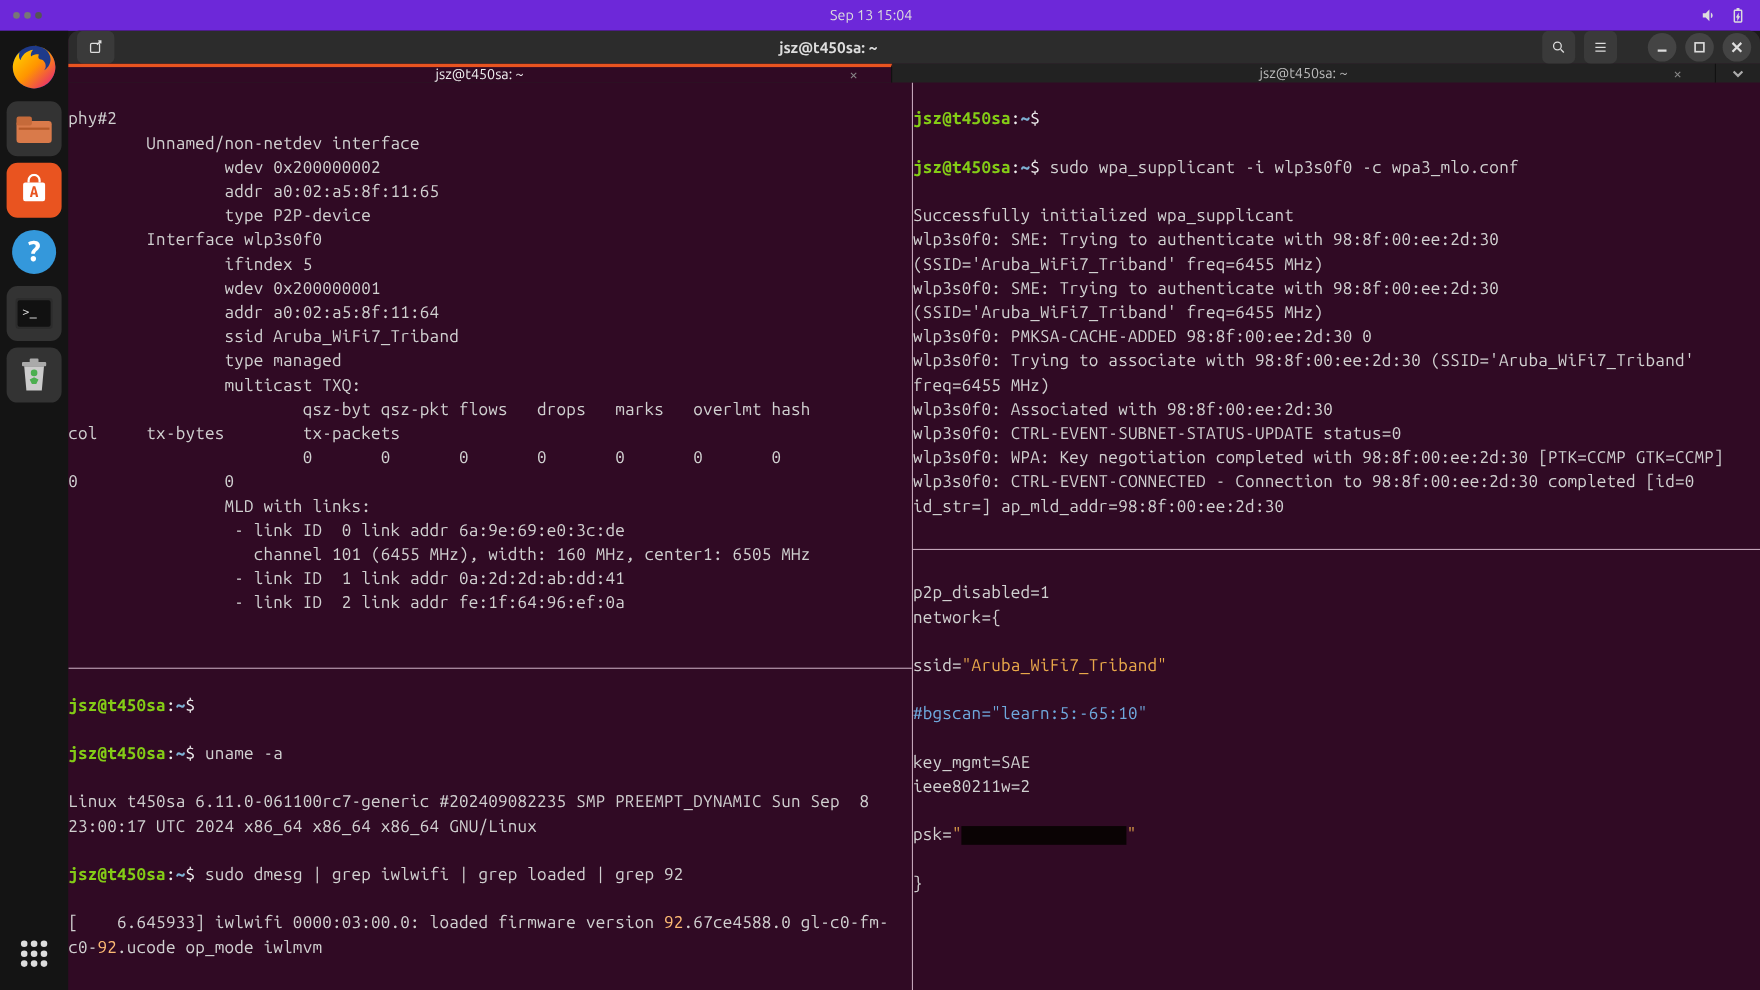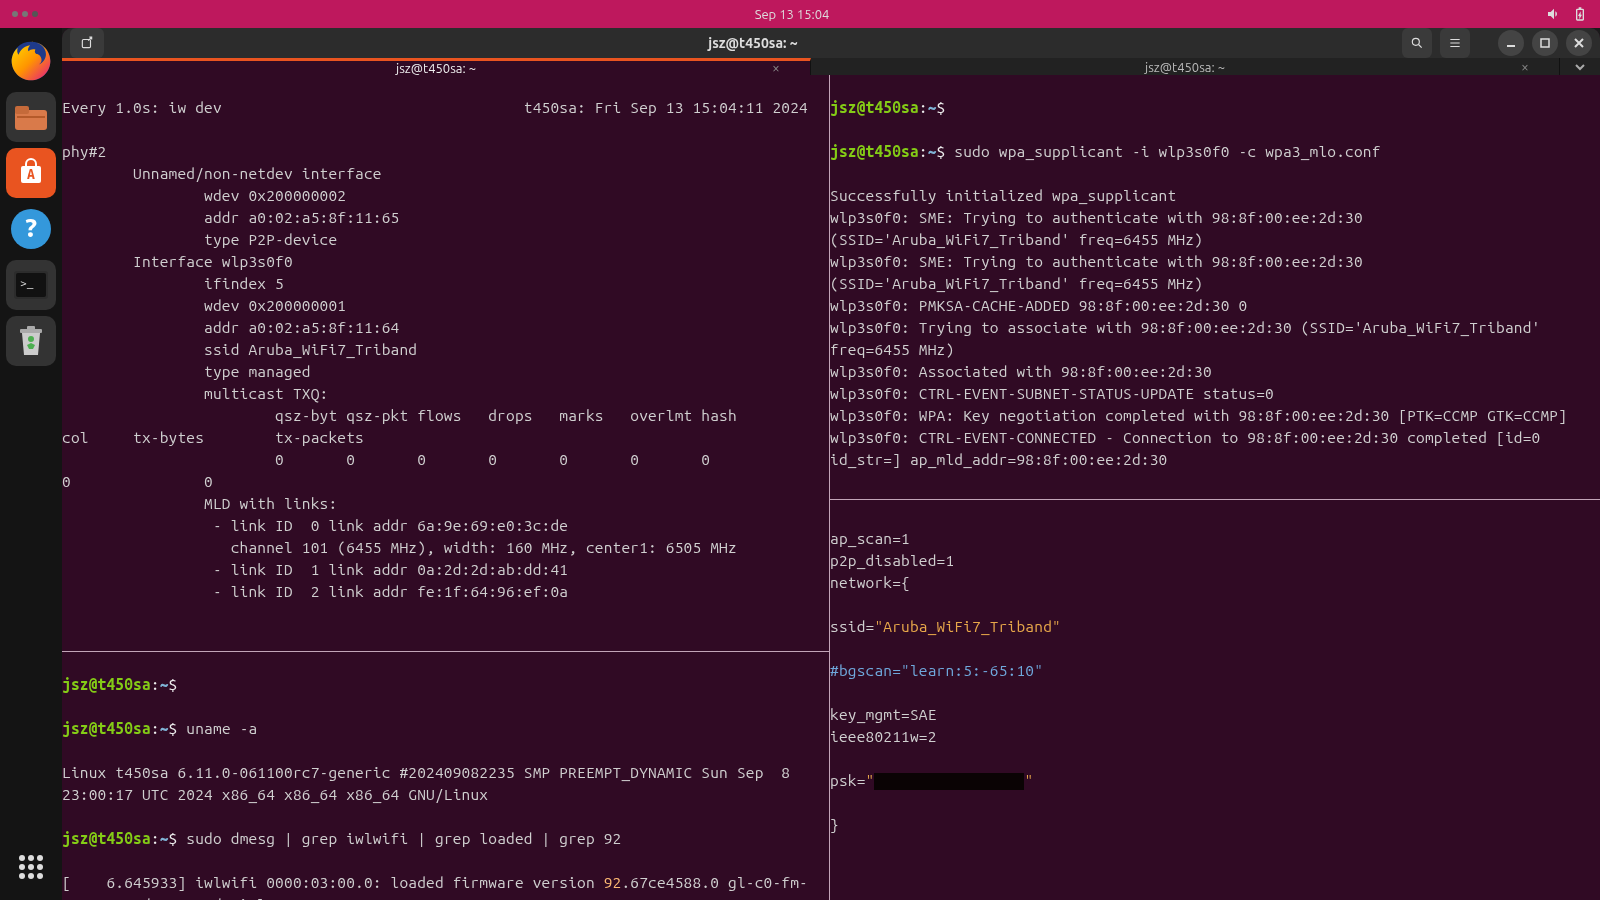--- a/index.html
+++ b/index.html
@@ -10,21 +10,21 @@
     font-family: "Ubuntu Mono", "DejaVu Sans Mono", monospace;
     font-size: 14px;
     color: #d0d0d0;
     overflow: hidden;
     position: relative;
   }
 
   
   .menubar {
     height: 28px;
-    background: #be185d;
+    background: #6d28d9;
     display: flex;
     align-items: center;
     justify-content: space-between;
     padding: 0 12px;
     font-family: "Ubuntu", sans-serif;
     font-size: 13px;
     color: #ddd;
   }
   .menubar .corner-dots { display: flex; gap: 4px; }
   .menubar .corner-dots span {
@@ -311,40 +311,39 @@
           <path d="M2 4l4 4 4-4" stroke="#aaa" stroke-width="2" fill="none"></path>
         </svg>
     </div>
   </div>
 
   <div class="term-body">
     <div class="panes">
 
       <div class="pane left">
         <div class="pane-top">
-<div class="ln"><span>Every 1.0s: iw dev</span><span id="wh-spacer">                                  </span><span>t450sa: Fri Sep 13 15:04:11 2024</span></div>
 <div id="lt-lines"><div class="ln"></div><div class="ln">phy#2</div><div class="ln">        Unnamed/non-netdev interface</div><div class="ln">                wdev 0x200000002</div><div class="ln">                addr a0:02:a5:8f:11:65</div><div class="ln">                type P2P-device</div><div class="ln">        Interface wlp3s0f0</div><div class="ln">                ifindex 5</div><div class="ln">                wdev 0x200000001</div><div class="ln">                addr a0:02:a5:8f:11:64</div><div class="ln">                ssid Aruba_WiFi7_Triband</div><div class="ln">                type managed</div><div class="ln">                multicast TXQ:</div><div class="ln">                        qsz-byt qsz-pkt flows   drops   marks   overlmt hash</div><div class="ln">col     tx-bytes        tx-packets</div><div class="ln">                        0       0       0       0       0       0       0</div><div class="ln">0               0</div><div class="ln">                MLD with links:</div><div class="ln">                 - link ID  0 link addr 6a:9e:69:e0:3c:de</div><div class="ln">                   channel 101 (6455 MHz), width: 160 MHz, center1: 6505 MHz</div><div class="ln">                 - link ID  1 link addr 0a:2d:2d:ab:dd:41</div><div class="ln">                 - link ID  2 link addr fe:1f:64:96:ef:0a</div></div>
         </div>
         <div class="pane-bot">
 <div class="ln"><span class="user">jsz@t450sa</span><span class="dollar">:</span><span class="path">~</span><span class="dollar">$ </span><span></span></div>
 <div class="ln"><span class="user">jsz@t450sa</span><span class="dollar">:</span><span class="path">~</span><span class="dollar">$ </span><span>uname -a</span></div>
 <div class="ln" style="white-space:pre-wrap">Linux t450sa 6.11.0-061100rc7-generic #202409082235 SMP PREEMPT_DYNAMIC Sun Sep  8 23:00:17 UTC 2024 x86_64 x86_64 x86_64 GNU/Linux</div>
 <div class="ln"><span class="user">jsz@t450sa</span><span class="dollar">:</span><span class="path">~</span><span class="dollar">$ </span><span>sudo dmesg | grep iwlwifi | grep loaded | grep 92</span></div>
 <div class="ln" style="white-space:pre-wrap"><span>[    6.645933] iwlwifi 0000:03:00.0: loaded firmware version </span><span class="red">92</span><span>.67ce4588.0 gl-c0-fm-c0-</span><span class="red">92</span><span>.ucode op_mode iwlmvm</span></div>
 
 
         </div>
       </div>
 
       <div class="pane right">
 <div class="ln"><span class="user">jsz@t450sa</span><span class="dollar">:</span><span class="path">~</span><span class="dollar">$ </span></div>
 <div class="ln"><span class="user">jsz@t450sa</span><span class="dollar">:</span><span class="path">~</span><span class="dollar">$ </span><span>sudo wpa_supplicant -i wlp3s0f0 -c wpa3_mlo.conf</span></div>
 <div id="rt-out"><div class="ln" style="white-space: pre-wrap;">Successfully initialized wpa_supplicant</div><div class="ln" style="white-space: pre-wrap;">wlp3s0f0: SME: Trying to authenticate with 98:8f:00:ee:2d:30 (SSID='Aruba_WiFi7_Triband' freq=6455 MHz)</div><div class="ln" style="white-space: pre-wrap;">wlp3s0f0: SME: Trying to authenticate with 98:8f:00:ee:2d:30 (SSID='Aruba_WiFi7_Triband' freq=6455 MHz)</div><div class="ln" style="white-space: pre-wrap;">wlp3s0f0: PMKSA-CACHE-ADDED 98:8f:00:ee:2d:30 0</div><div class="ln" style="white-space: pre-wrap;">wlp3s0f0: Trying to associate with 98:8f:00:ee:2d:30 (SSID='Aruba_WiFi7_Triband' freq=6455 MHz)</div><div class="ln" style="white-space: pre-wrap;">wlp3s0f0: Associated with 98:8f:00:ee:2d:30</div><div class="ln" style="white-space: pre-wrap;">wlp3s0f0: CTRL-EVENT-SUBNET-STATUS-UPDATE status=0</div><div class="ln" style="white-space: pre-wrap;">wlp3s0f0: WPA: Key negotiation completed with 98:8f:00:ee:2d:30 [PTK=CCMP GTK=CCMP]</div><div class="ln" style="white-space: pre-wrap;">wlp3s0f0: CTRL-EVENT-CONNECTED - Connection to 98:8f:00:ee:2d:30 completed [id=0 id_str=] ap_mld_addr=98:8f:00:ee:2d:30</div></div>
 <div class="hr"></div>
-<div id="rt-conf-pre"><div class="ln">ap_scan=1</div><div class="ln">p2p_disabled=1</div><div class="ln"></div><div class="ln">network={</div></div>
+<div id="rt-conf-pre"><div class="ln">p2p_disabled=1</div><div class="ln"></div><div class="ln">network={</div></div>
 <div class="ln"><span>ssid=</span><span class="orangestr">"Aruba_WiFi7_Triband"</span></div>
 <div class="ln bluecmt">#bgscan="learn:5:-65:10"</div>
 <div id="rt-conf-post"><div class="ln">key_mgmt=SAE</div><div class="ln">ieee80211w=2</div></div>
 <div class="ln"><span>psk=</span><span class="orangestr">"</span><span class="redacted"></span><span class="orangestr">"</span></div>
 <div class="ln">}</div>
 
 
 
 
 

